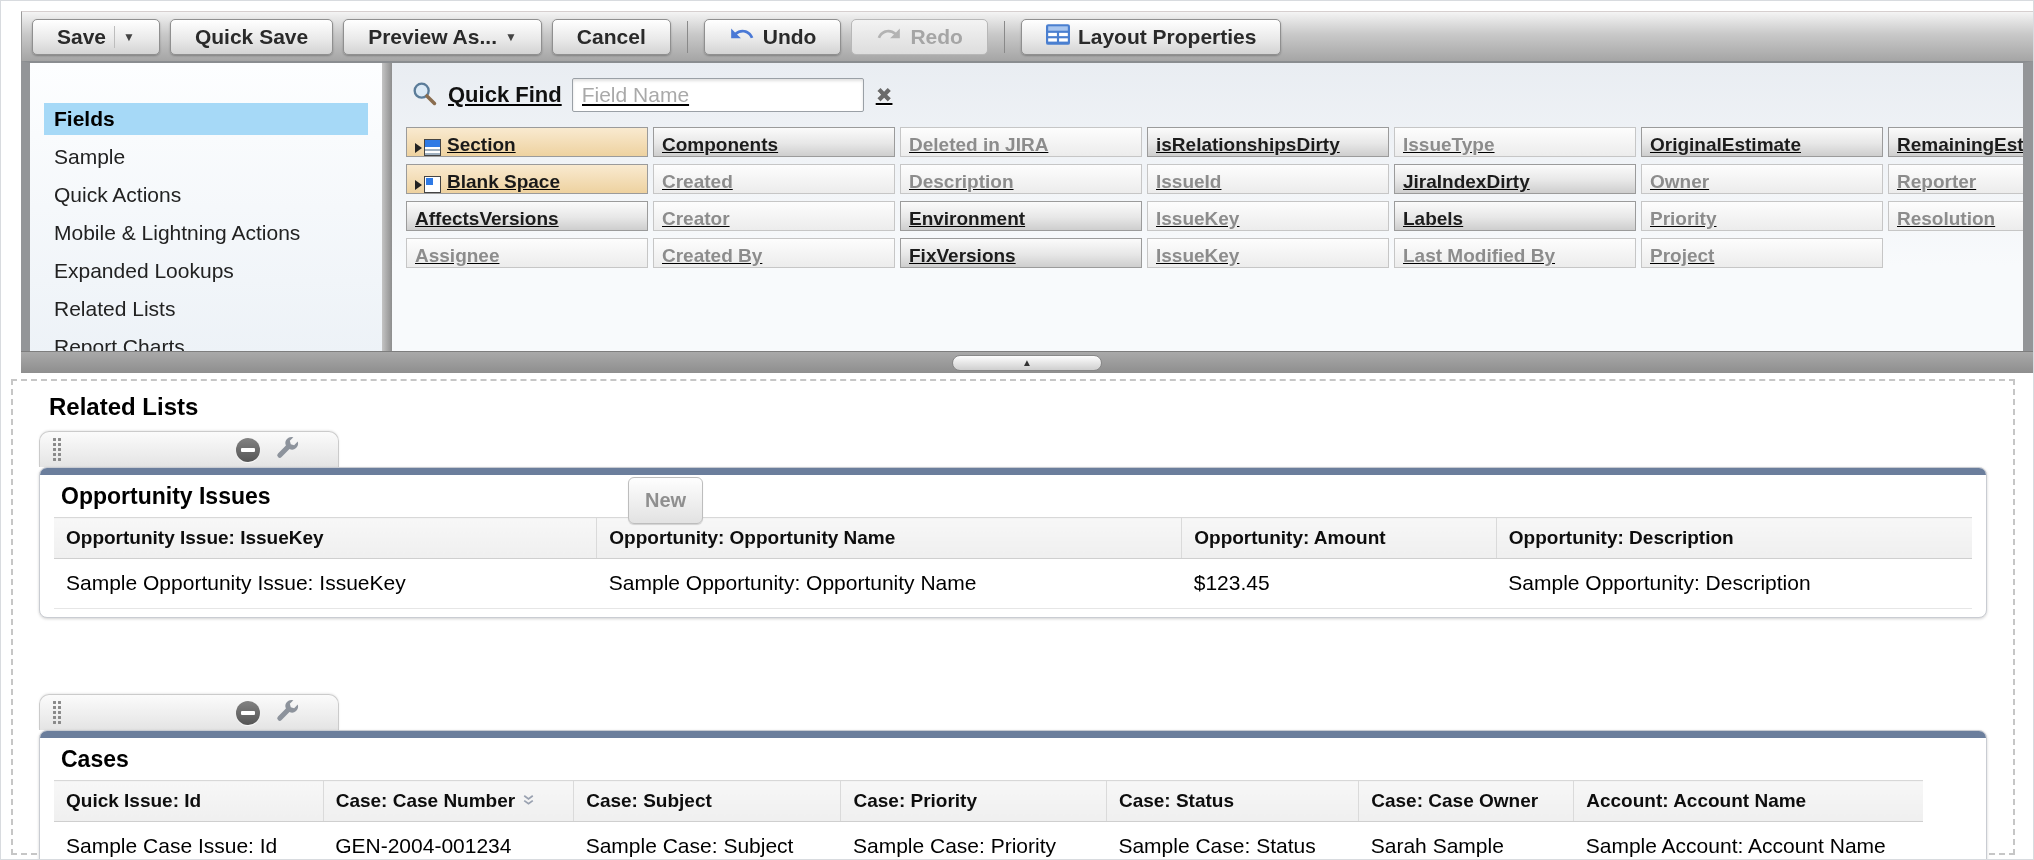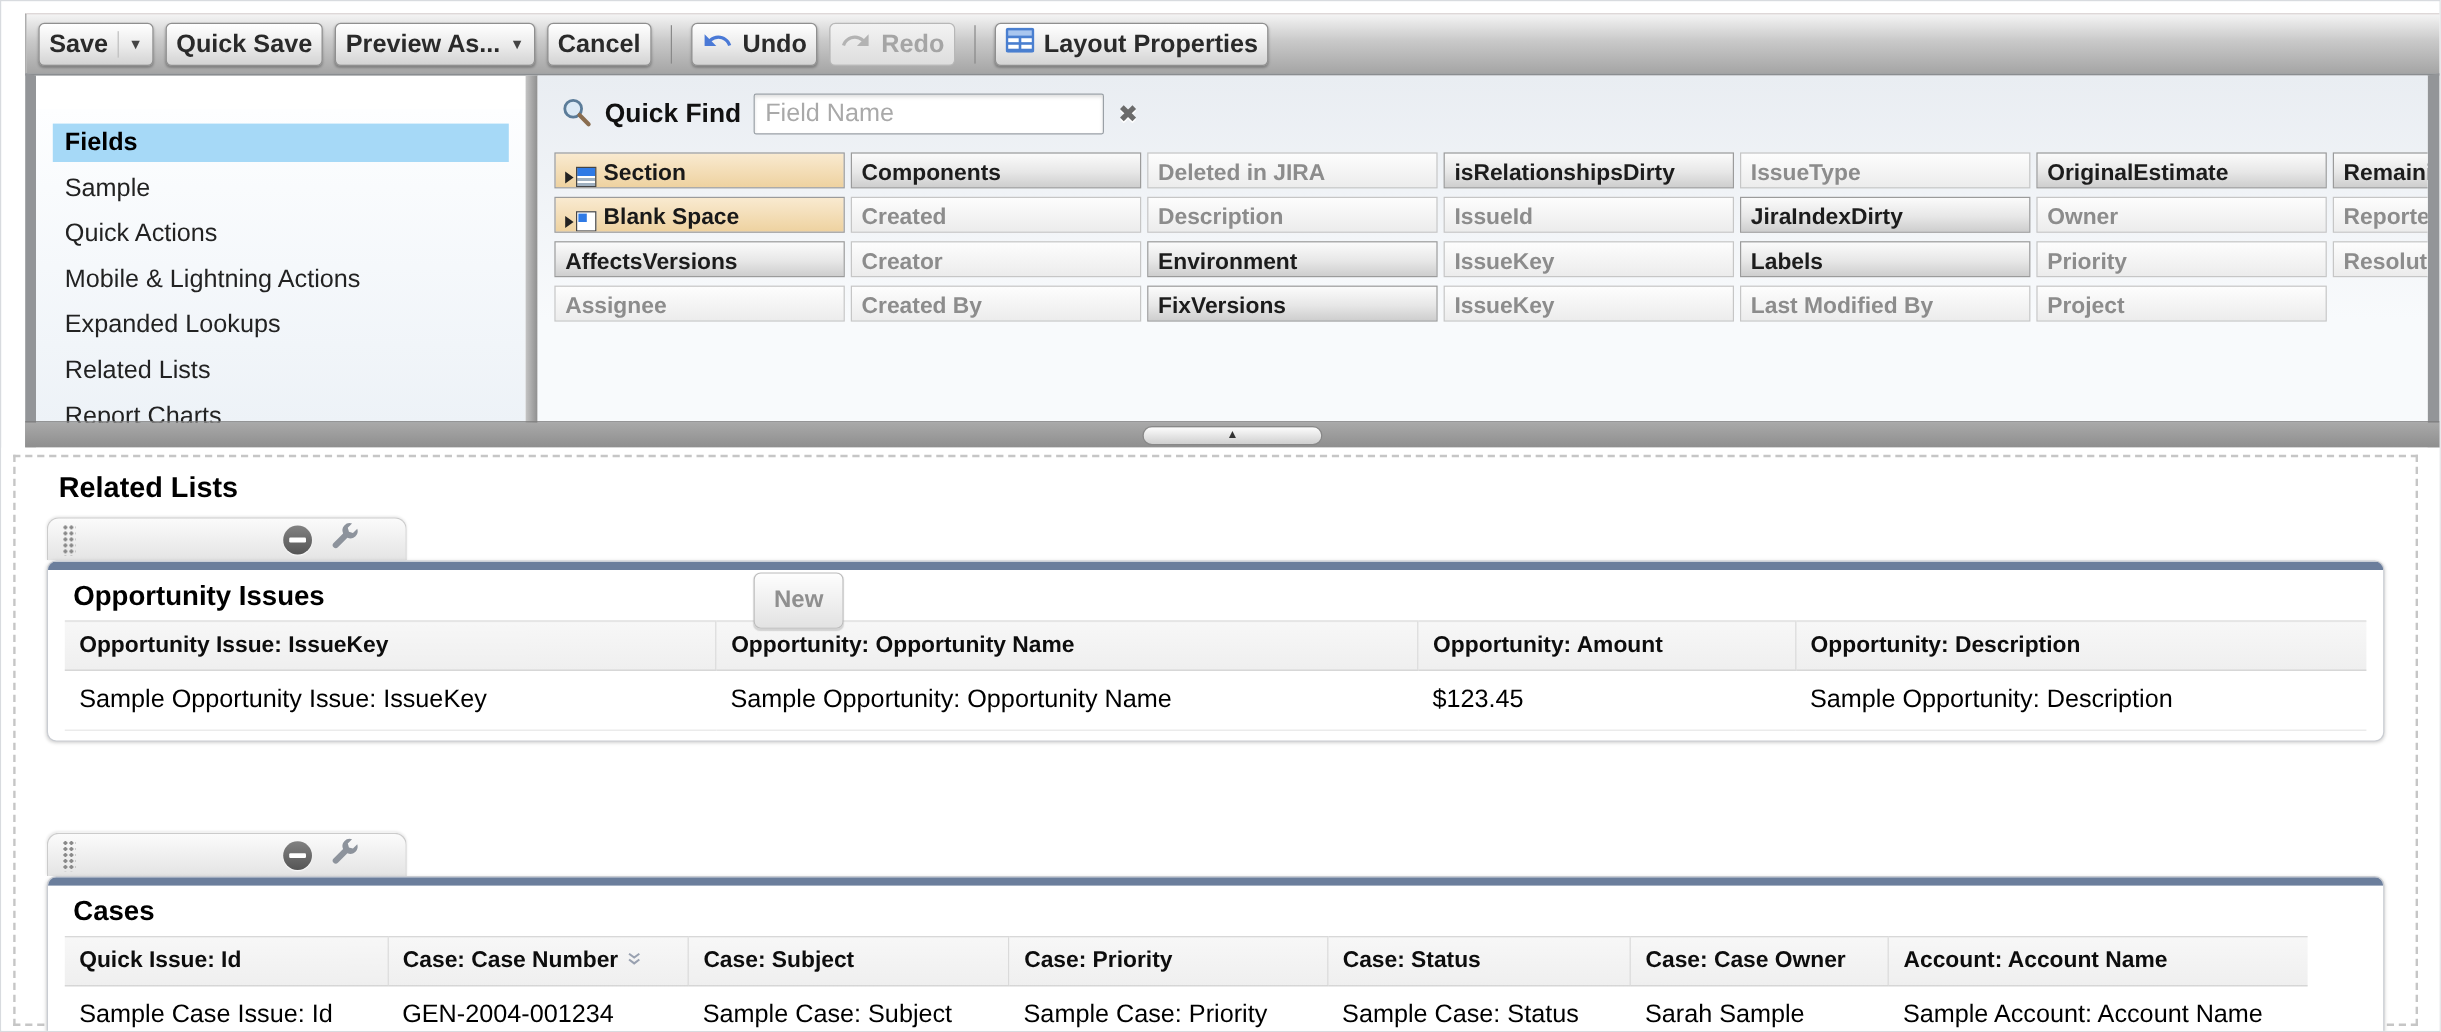--- a/index.html
+++ b/index.html
@@ -4,41 +4,41 @@
 <style>
   * { box-sizing: border-box; margin: 0; padding: 0; }
   body { font-family: "Liberation Sans", sans-serif; background:#fff; }
   .screen { position:relative; width:2034px; height:860px; background:#fff; overflow:hidden; border:1px solid #d8dbdf; }
 
   
   .toolbar { position:absolute; left:20px; top:10px; right:0; height:50px;
     background:linear-gradient(#f4f4f4,#c9c9c9 45%,#a5a5a5);
     border-top:1px solid #d6cfcf; border-left:1px solid #9a9a9a;
     display:flex; align-items:center; gap:10px; padding-left:10px; }
-  .tb-btn { height:36px; padding:0 8px; display:flex; align-items:center; gap:8px;
+  .tb-btn { height:36px; padding:0 24px; display:flex; align-items:center; gap:8px;
     background:linear-gradient(#ffffff,#eaeaea 55%,#d3d3d3);
     border:1px solid #8f8f8f; border-radius:5px;
     font-weight:bold; font-size:21px; color:#2a2a2a; cursor:pointer;
     box-shadow:0 1px 2px rgba(0,0,0,.25); white-space:nowrap; }
   .tb-btn.disabled { color:#a5a5a5; background:linear-gradient(#f3f3f3,#dddddd);
     border-color:#b7b7b7; box-shadow:none; }
   .caret { font-size:12px; color:#444; line-height:1; }
   .btn-divider { width:1px; height:22px; background:#bdbdbd; }
   .tb-sep { width:1px; height:32px; background:#898989; margin:0 6px; }
 
   
   .palette { position:absolute; left:20px; top:60px; right:0; height:312px;
     border-left:9px solid #939598; border-right:10px solid #939598; border-top:2px solid #8a8d90;
     background:#fff; }
   .palette-inner { display:flex; height:290px; }
-  .sidebar { width:408px; background:linear-gradient(#fdfeff,#edf2f7); padding-top:12px;margin-top:28px; }
+  .sidebar { width:352px; background:linear-gradient(#fdfeff,#edf2f7); padding-top:40px; }
   .cat { margin:0 14px 6px 14px; padding:3px 10px; font-size:21px; line-height:26px; color:#222; cursor:pointer; }
   .cat.selected { background:#a6d9f7; font-weight:bold; color:#000; }
   .side-divider { width:10px; background:linear-gradient(90deg,#c4c4c4,#8e8e8e); }
-  .fields-area { flex:1; background:linear-gradient(#e9edf2,#f8fafc 70%); overflow:hidden; padding:10px 12px 0 14px; }
+  .fields-area { flex:1; background:linear-gradient(#e9edf2,#f8fafc 70%); overflow:hidden; padding:10px 12px 0 14px;text-decoration:underline; }
   .qf-row { display:flex; align-items:center; gap:10px; height:44px; margin-bottom:10px; padding-left:4px; }
   .qf-label { font-weight:bold; font-size:22px; color:#111; }
   .qf-input { width:292px; height:34px; border:1px solid #9aa0a6; border-radius:2px;
     font-size:21px; color:#333; padding:0 9px; background:#fff;
     box-shadow:inset 0 2px 3px rgba(0,0,0,.12); font-family:"Liberation Sans",sans-serif; }
   .qf-input::placeholder { color:#a9a9a9; }
   .qf-clear { font-size:20px; color:#6b6b6b; text-shadow:0 1px 0 #fff; cursor:pointer; margin-left:2px; }
 
   .fields-grid { display:grid; grid-template-rows:repeat(4,30px); grid-auto-flow:column;
     grid-auto-columns:242px; gap:7px 5px; }

